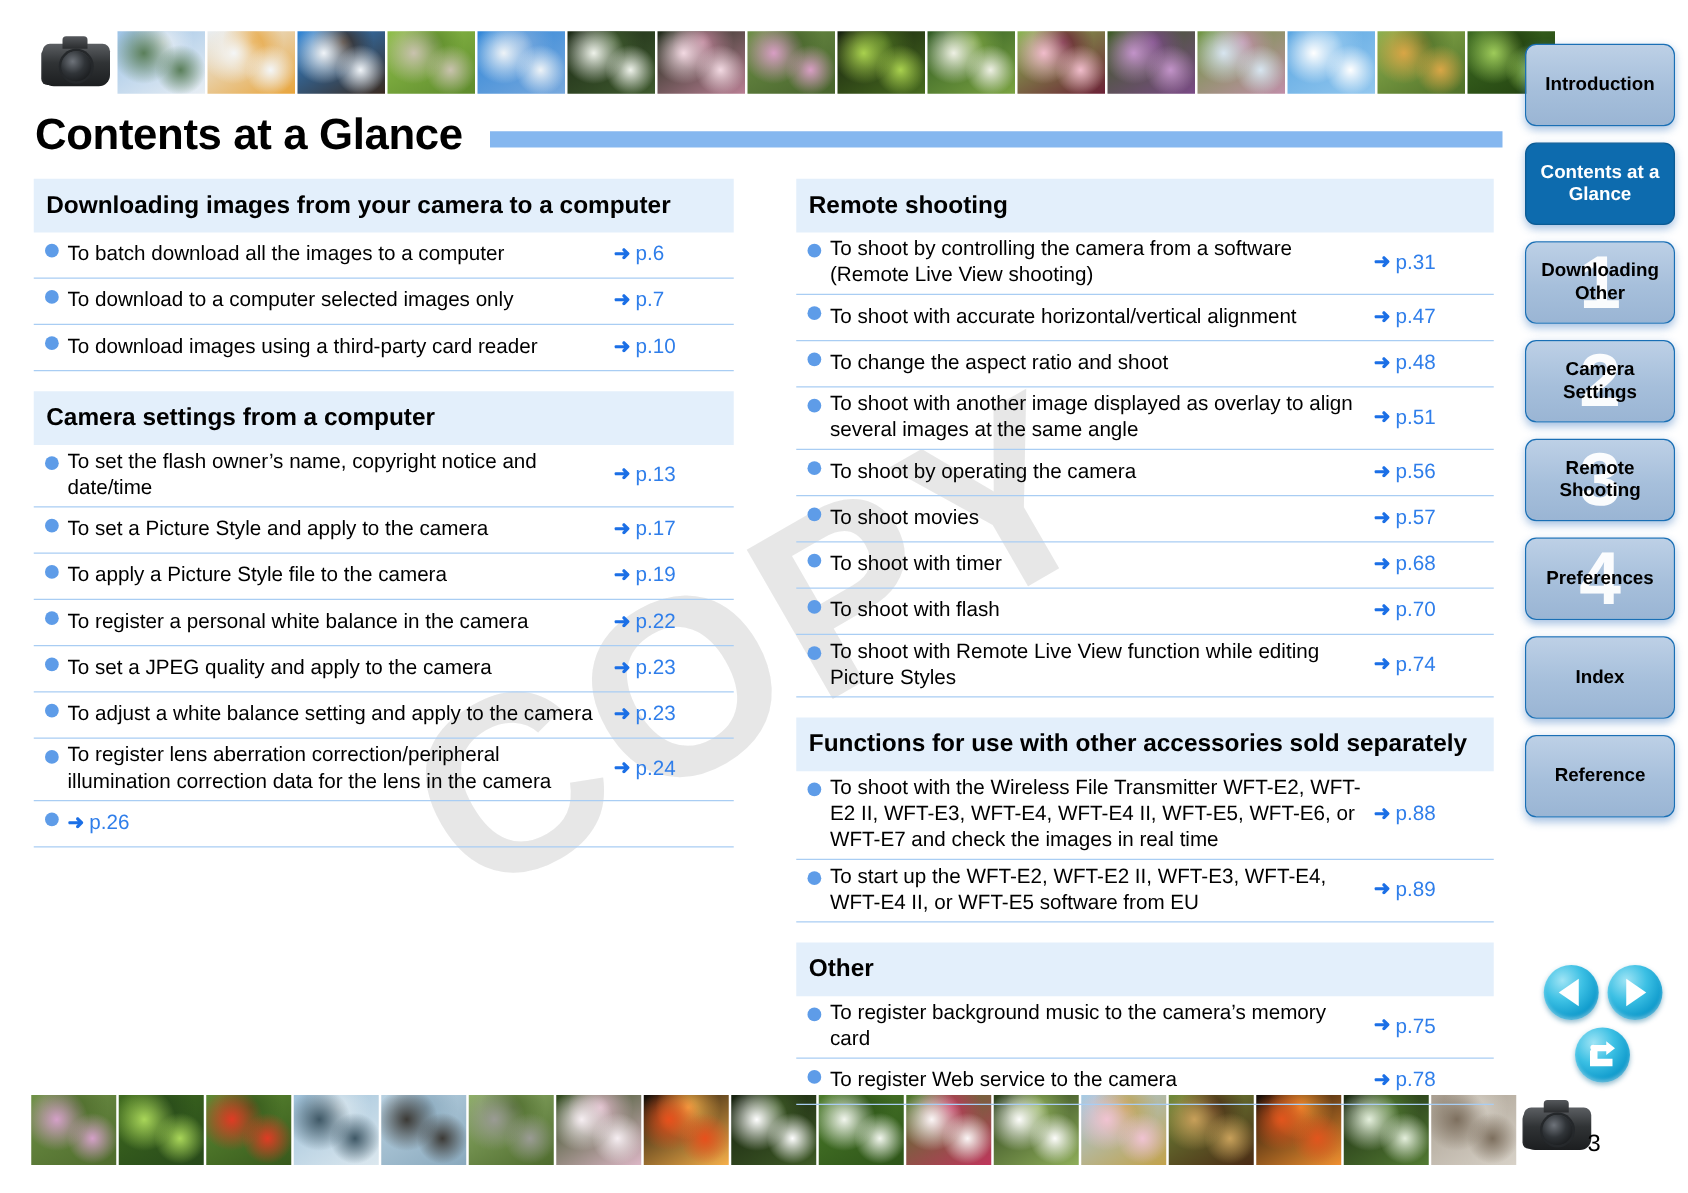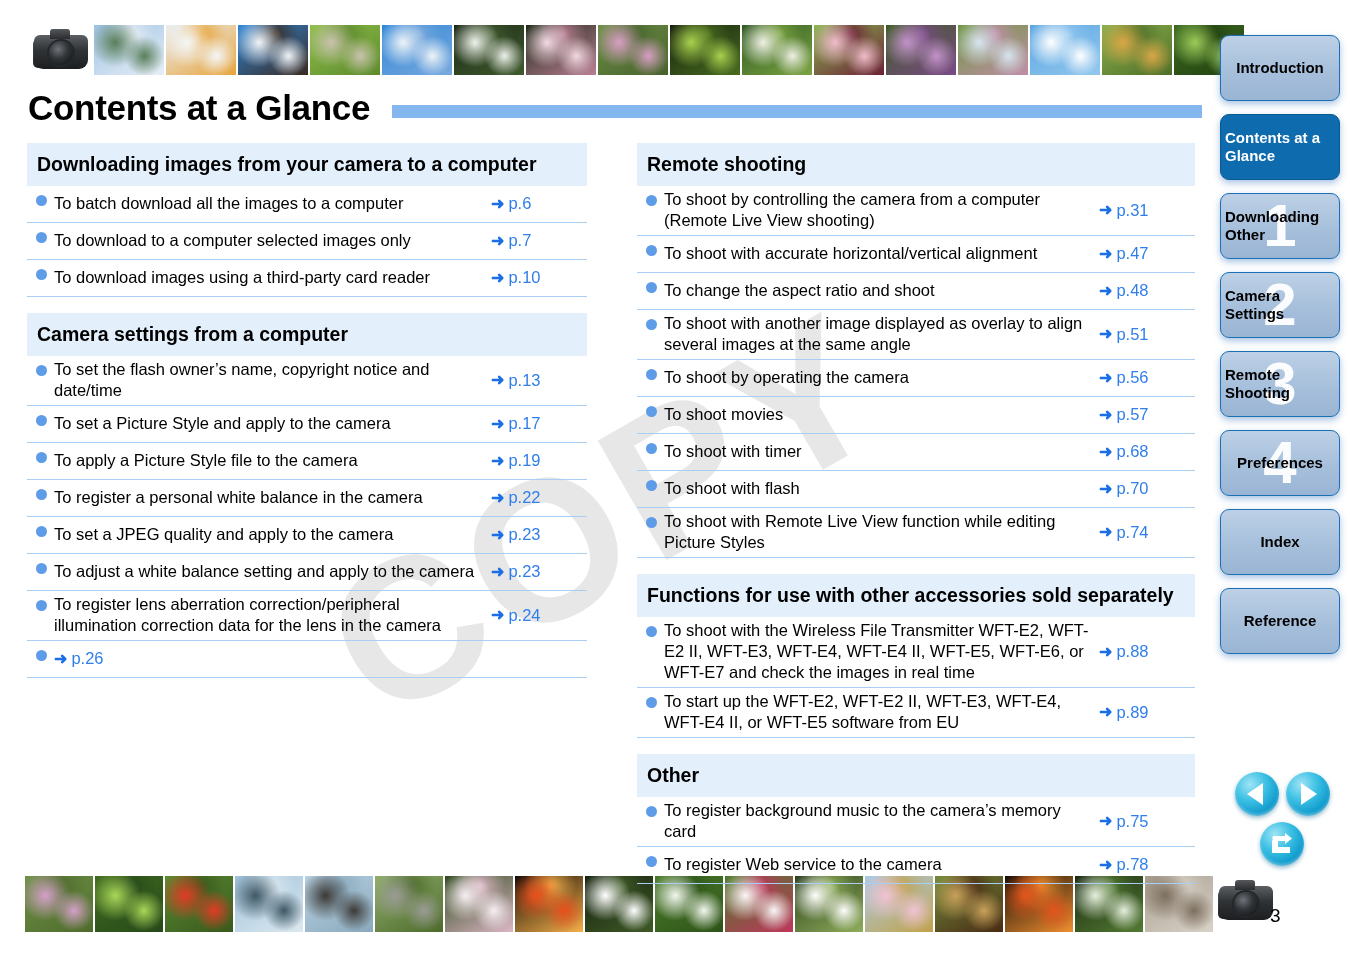--- a/index.html
+++ b/index.html
@@ -219,20 +219,21 @@
     font-size: 60px;
     font-weight: bold;
     color: #ffffff;
     opacity: .95;
     line-height: 1;
     pointer-events: none;
   }
   .tab .tablabel {
     position: relative;
     z-index: 2;
+    text-align: center;
     font-size: 15px;
     font-weight: bold;
     line-height: 18px;
     color: #000000;
     padding: 0 4px;
   }
   .tab.active {
     background: #0d6bae;
     border-color: #0a5b95;
   }
@@ -423,21 +424,21 @@
         </div>
       </div>
     </div>
 
   <div class="column col-right" id="col-right">
       <div class="section">
         <div class="sec-head">Remote shooting</div>
         <div class="rows">
           <div class="row">
             <span class="bullet"></span>
-            <span class="label">To shoot by controlling the camera from a computer (Remote Live View shooting)</span>
+            <span class="label">To shoot by controlling the camera from a software (Remote Live View shooting)</span>
             <span class="link">
               <span class="arrow">➜</span>
               <span>p.31</span>
             </span>
           </div>
           <div class="row">
             <span class="bullet"></span>
             <span class="label">To shoot with accurate horizontal/vertical alignment</span>
             <span class="link">
               <span class="arrow">➜</span>

